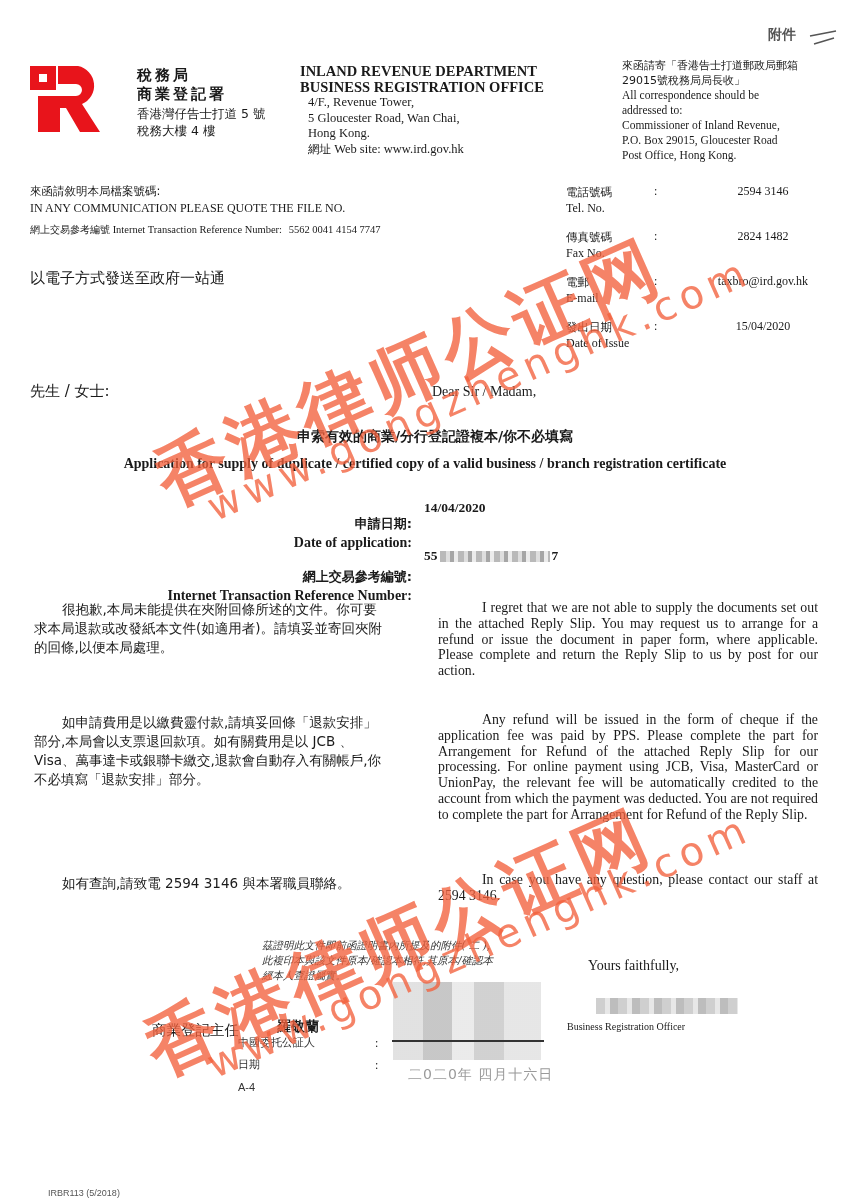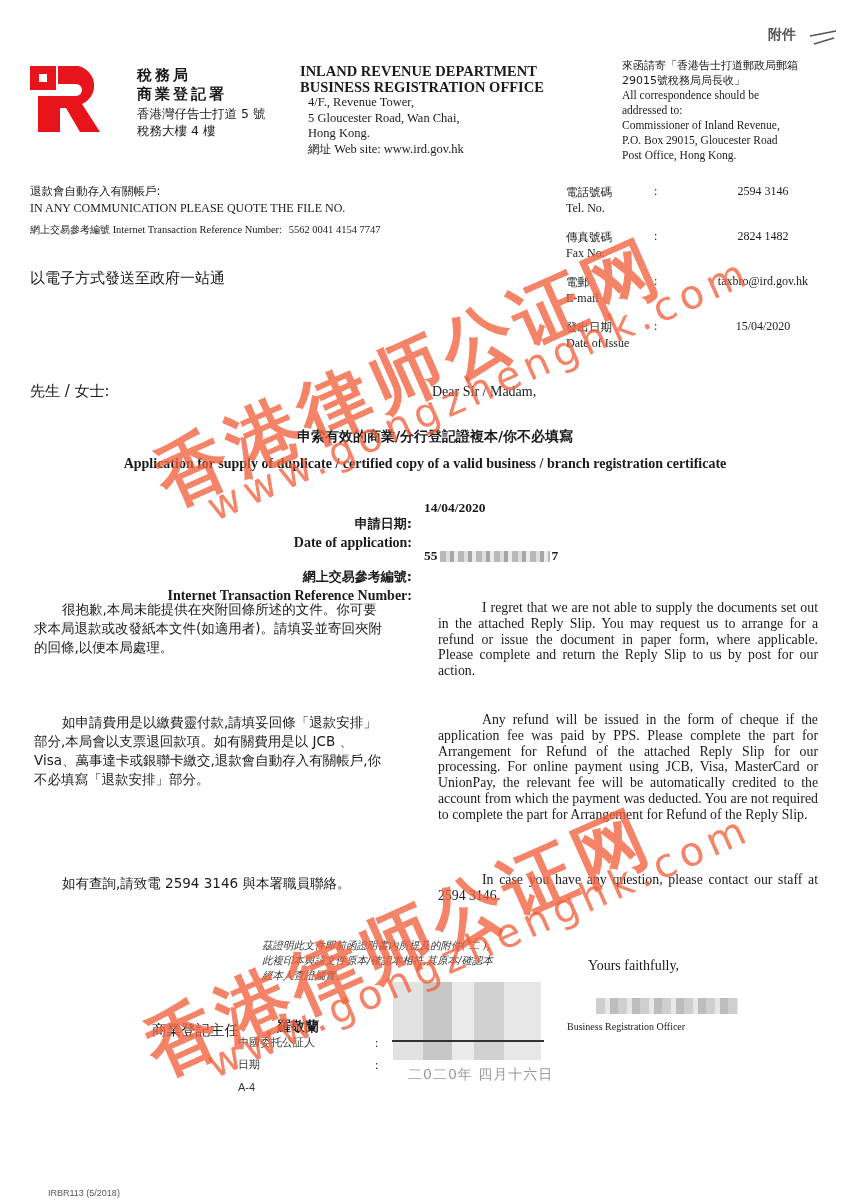--- a/index.html
+++ b/index.html
@@ -98,21 +98,21 @@
   <div class="cn">來函請寄「香港告士打道郵政局郵箱</div>
   <div class="cn">29015號稅務局局長收」</div>
   <div>All correspondence should be</div>
   <div>addressed to:</div>
   <div>Commissioner of Inland Revenue,</div>
   <div>P.O. Box 29015, Gloucester Road</div>
   <div>Post Office, Hong Kong.</div>
 </div>
 
 <div class="abs fileno">
-  <div class="cn">退款會自動存入有關帳戶:</div>
+  <div class="cn">來函請敘明本局檔案號碼:</div>
   <div>IN ANY COMMUNICATION PLEASE QUOTE THE FILE NO.</div>
 </div>
 <div class="abs itrn">
   <span class="cn">網上交易參考編號</span>
   <span>Internet Transaction Reference Number:</span>
   <span style="margin-left:4px">5562 0041 4154 7747</span>
 </div>
 
 <div class="abs govhk">
   <div class="cn">以電子方式發送至政府一站通</div>

